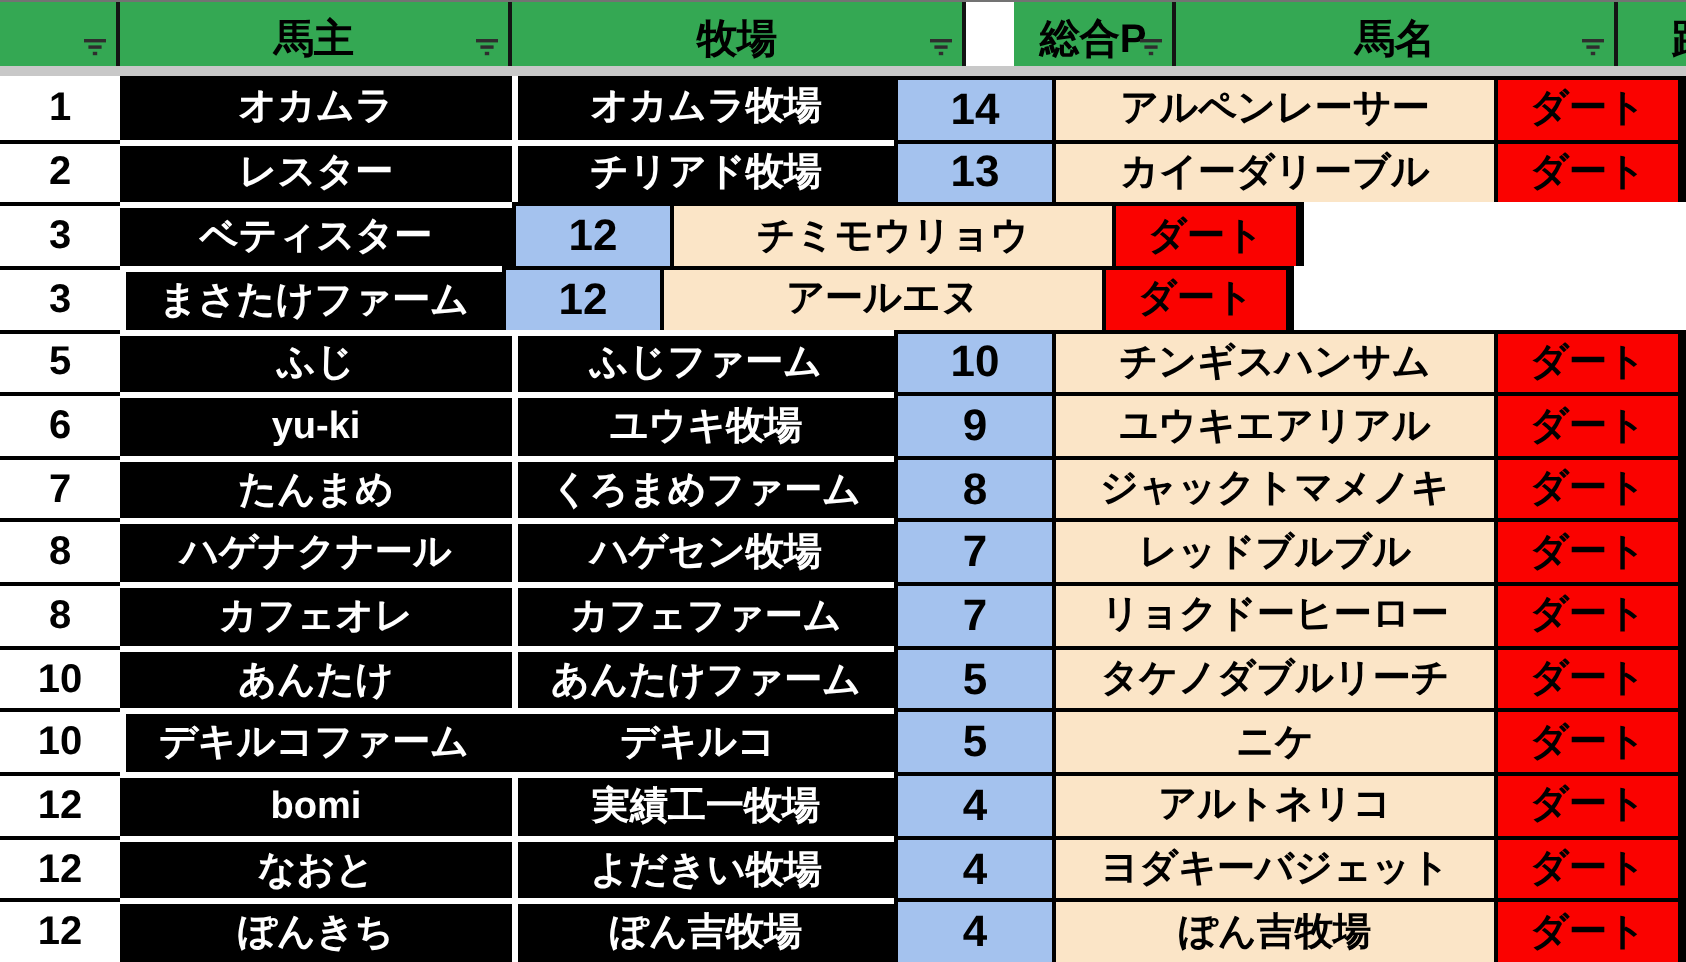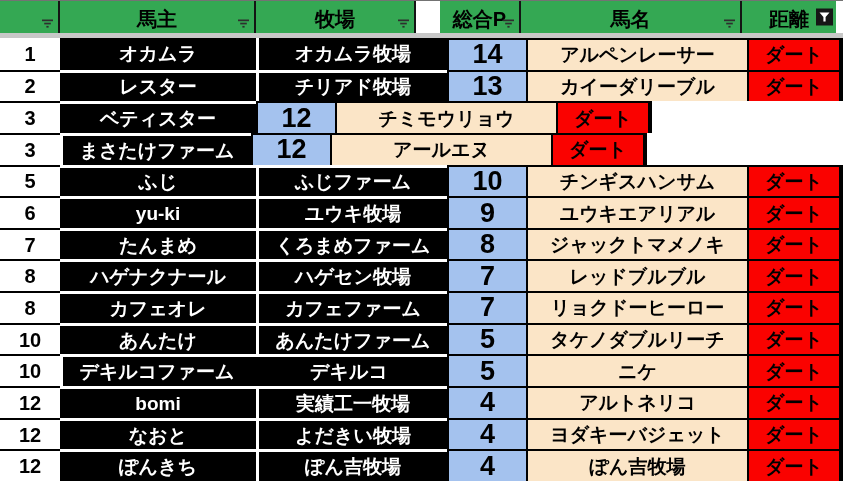--- a/index.html
+++ b/index.html
@@ -23,21 +23,21 @@
     background: var(--green, #34A853);
     color: #000; font-size: 20px;
     display: flex; align-items: flex-end; justify-content: center;
     position: relative;
     border-right: 2px solid #141414;
   }
   .hcell:last-child { border-right: 0; }
 
   .col-rank   { width: 60px;  flex: none; }
   .col-owner  { width: 196px; flex: none; }
-  .col-farm   { width: 160px; flex: none; }
+  .col-farm   { width: 227px; flex: none; }
   .col-points { width: 81px;  flex: none; margin-left: 24px; }
   .col-horse  { width: 221px; flex: none; }
   .col-dist   { width: 94px;  flex: none; }
 
   .filter-ic {
     position: absolute; right: 3px; bottom: 4px;
     width: 14px; height: 11px; line-height: 0;
     cursor: pointer;
   }
   .filter-active {
@@ -57,21 +57,21 @@
   .cell {
     display: flex; align-items: center; justify-content: center;
     font-size: 19px; line-height: 1; white-space: nowrap; overflow: hidden;
   }
   .c-rank  { width: 60px;  flex: none; background: #fff; color: #000; font-size: 20px; }
   .c-owner { width: 196px; flex: none; background: var(--black, #000); color: #fff; }
   .c-farm  { width: 191px; flex: none; background: var(--black, #000); color: #fff;
              border-left: 3px solid #fff; }
   .c-points{ width: 81px;  flex: none; background: var(--blue, #A4C2EE); color: #000;
              border-left: 2px solid #000; border-right: 2px solid #000;
-             border-top: 2px solid #000; font-size: 27px; }
+             border-top: 2px solid #000; font-size: 22px; }
   .c-horse { width: 221px; flex: none; background: var(--beige, #FBE5C7); color: #000;
              border-right: 2px solid #000; border-top: 2px solid #000; }
   .c-dist  { width: 94px;  flex: none; background: var(--red, #FA0200); color: #000;
              border-right: 4px solid #000; border-top: 2px solid #000; }
 
   .row + .row .c-rank  { border-top: 2px solid #000; }
   .row + .row .c-owner { border-top: 3px solid #fff; }
   .row + .row .c-farm  { border-top: 3px solid #fff; }
 </style>
 </head>

